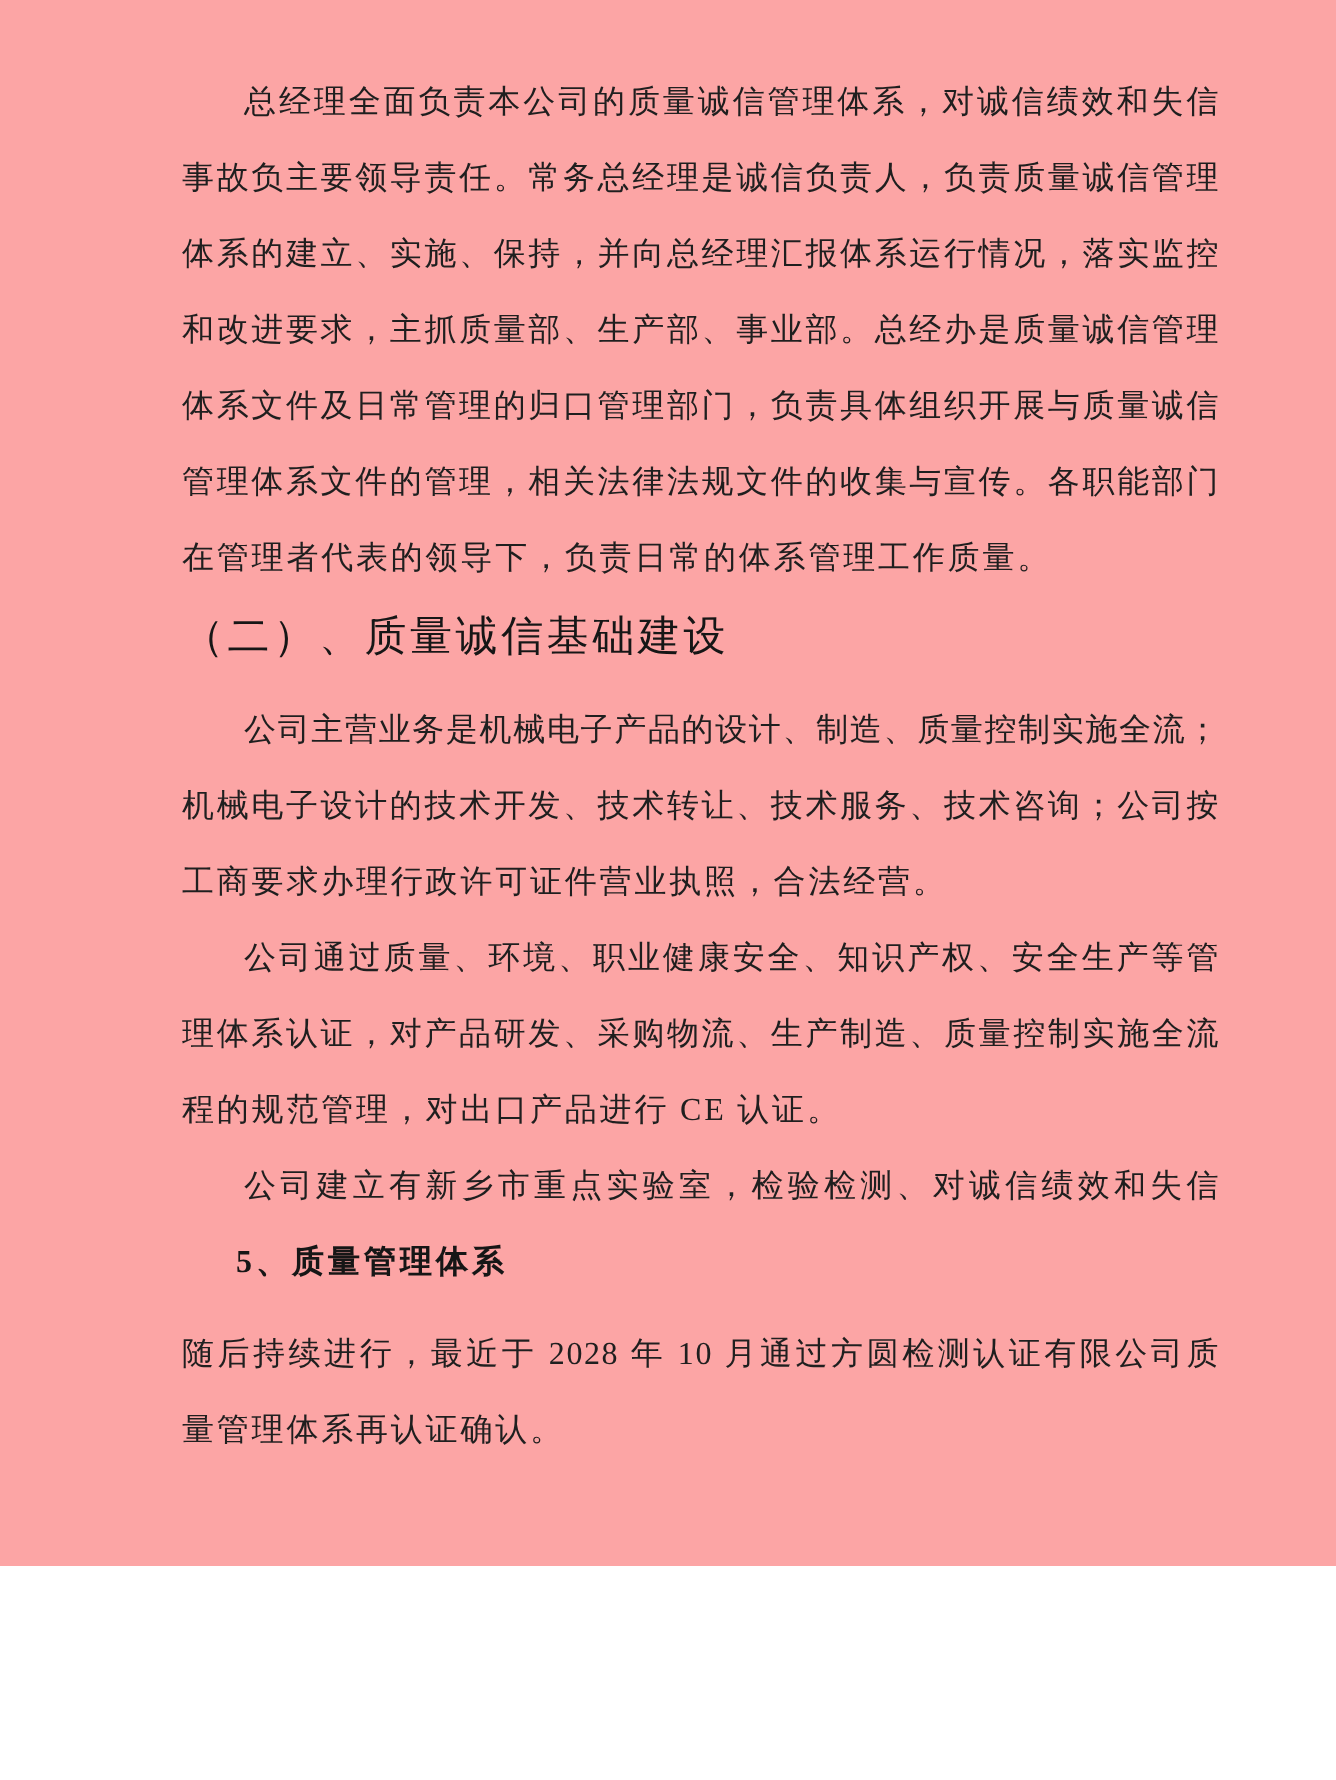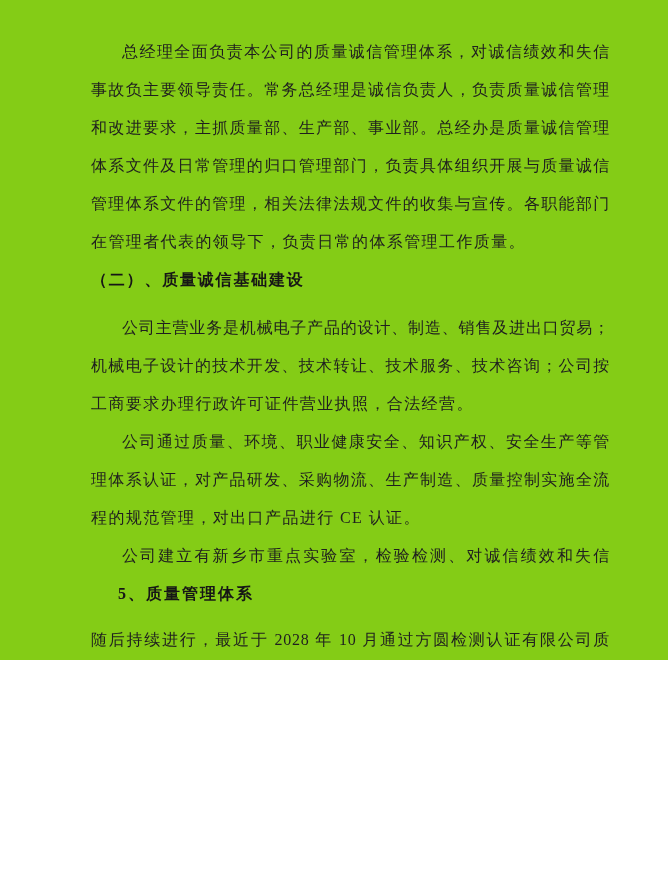--- a/index.html
+++ b/index.html
@@ -3,22 +3,22 @@
 <meta charset="utf-8">
 <style>
   html, body {
     margin: 0;
     padding: 0;
     background: #ffffff;
   }
   .page {
     position: relative;
     width: 668px;
-    height: 660px;
-    background: #84cc16;
+    height: 783px;
+    background: #fca5a5;
     font-family: "Liberation Serif", "DejaVu Serif", serif;
     color: #1f1f1f;
     overflow: hidden;
   }
   .content {
     position: absolute;
     left: 91px;
     top: 33px;
     width: 519px;
   }
@@ -42,24 +42,24 @@
   .line.first {
     text-indent: 31px;
   }
   .line.last {
     text-align: center;
     text-align-last: left;
     letter-spacing: 1.4px;
   }
   .h-sec {
     margin: 0 0 10px 0;
-    font-size: 16px;
+    font-size: 21px;
     line-height: 38px;
     height: 38px;
-    font-weight: bold;
+    font-weight: normal;
     letter-spacing: 1.8px;
     color: #161616;
   }
   .h-sub {
     margin: 0 0 8px 0;
     padding-left: 27px;
     font-size: 16px;
     line-height: 38px;
     height: 38px;
     font-weight: bold;
@@ -79,30 +79,31 @@
 </style>
 </head>
 <body>
 
 <div class="page">
   <div class="content">
 
     <div class="para">
       <div class="line just first">总经理全面负责本公司的质量诚信管理体系，对诚信绩效和失信</div>
       <div class="line just">事故负主要领导责任。常务总经理是诚信负责人，负责质量诚信管理</div>
+      <div class="line just">体系的建立、实施、保持，并向总经理汇报体系运行情况，落实监控</div>
       <div class="line just">和改进要求，主抓质量部、生产部、事业部。总经办是质量诚信管理</div>
       <div class="line just">体系文件及日常管理的归口管理部门，负责具体组织开展与质量诚信</div>
       <div class="line just">管理体系文件的管理，相关法律法规文件的收集与宣传。各职能部门</div>
       <div class="line last">在管理者代表的领导下，负责日常的体系管理工作质量。</div>
     </div>
 
     <h2 class="h-sec">（二）、质量诚信基础建设</h2>
 
     <div class="para">
-      <div class="line just first">公司主营业务是机械电子产品的设计、制造、销售及进出口贸易；</div>
+      <div class="line just first">公司主营业务是机械电子产品的设计、制造、质量控制实施全流；</div>
       <div class="line just">机械电子设计的技术开发、技术转让、技术服务、技术咨询；公司按</div>
       <div class="line last">工商要求办理行政许可证件营业执照，合法经营。</div>
     </div>
 
     <div class="para">
       <div class="line just first">公司通过质量、环境、职业健康安全、知识产权、安全生产等管</div>
       <div class="line just">理体系认证，对产品研发、采购物流、生产制造、质量控制实施全流</div>
       <div class="line last">程的规范管理，对出口产品进行 CE 认证。</div>
     </div>
 

